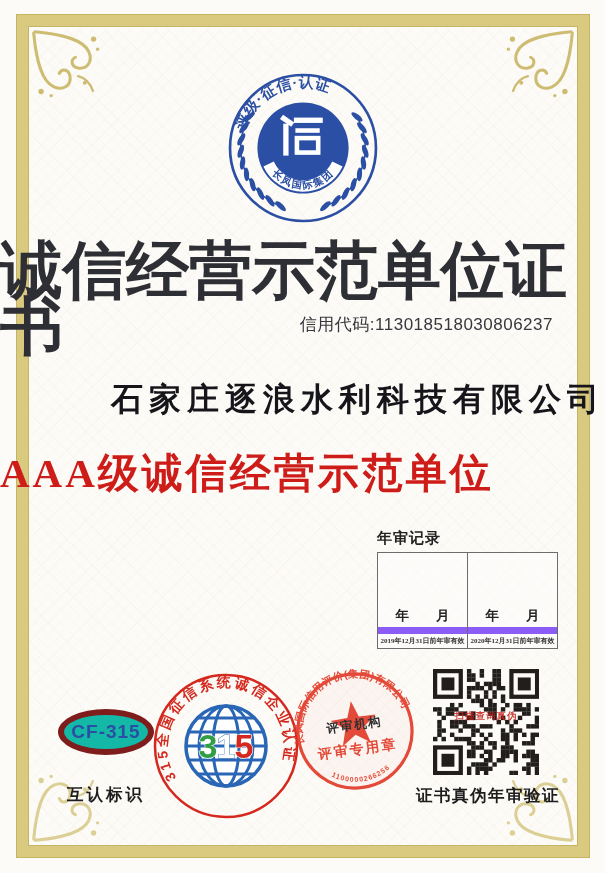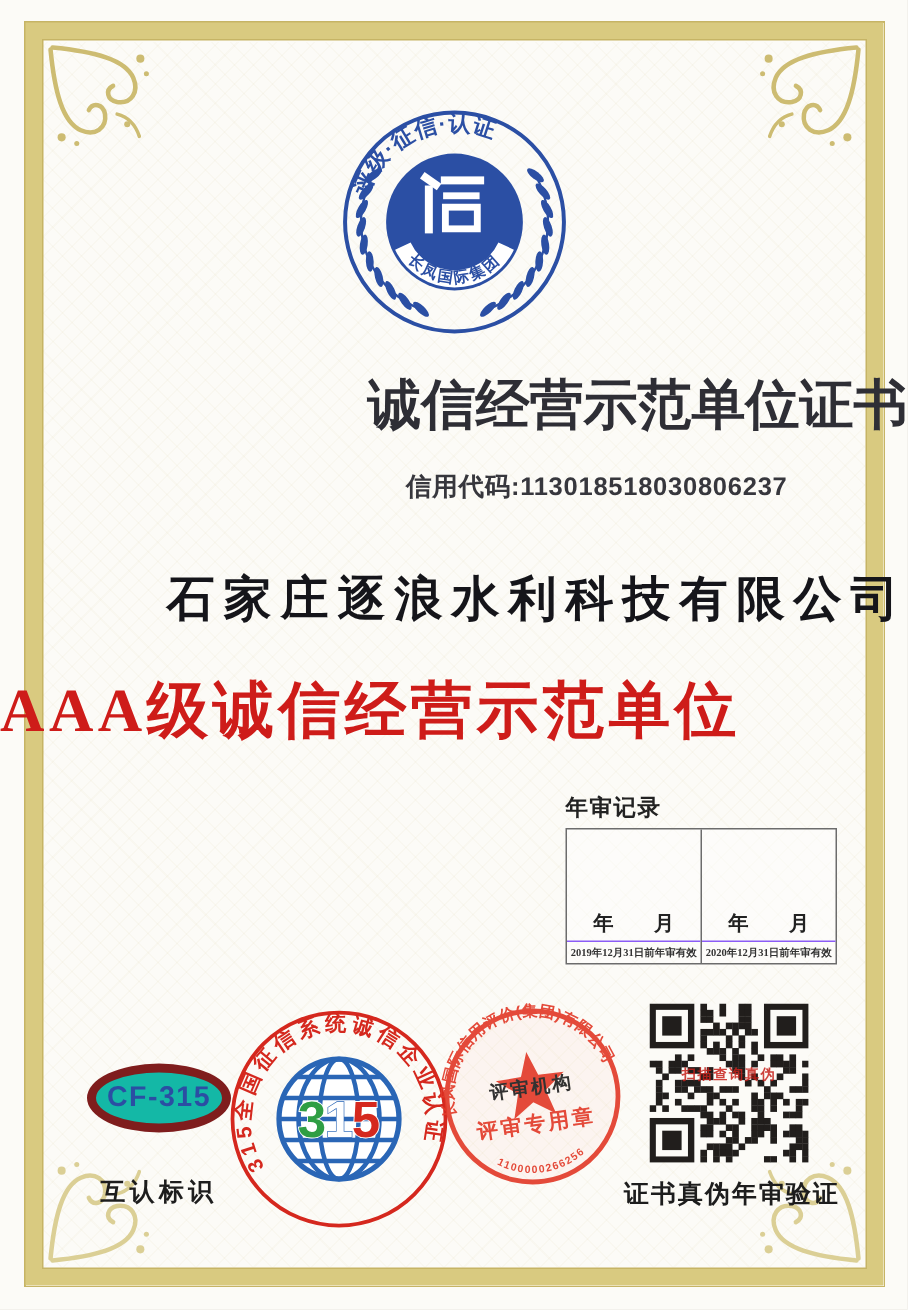--- a/index.html
+++ b/index.html
@@ -12,43 +12,43 @@
   .frame{position:absolute;left:17px;top:15px;right:16px;bottom:16px;
         border:11px solid #d9ca80;box-shadow:inset 0 0 0 1px #c6b465, 0 0 0 1px #c6b465;}
   .corner{position:absolute;width:74px;height:74px;color:#cdbc72;}
   .corner.tl{left:31px;top:29px;}
   .corner.tr{right:30px;top:29px;transform:scaleX(-1);}
   .corner.bl{left:31px;bottom:30px;transform:scaleY(-1);color:#dbcf95;}
   .corner.br{right:30px;bottom:30px;transform:scale(-1,-1);color:#dbcf95;}
 
   .emblem{position:absolute;left:227px;top:72px;width:152px;height:152px;}
 
-  .title{position:absolute;left:0;right:0;top:242px;text-align:right;
-        font-size:36px;line-height:56px;font-weight:900;color:#2e2e35;letter-spacing:0px;}
-  .credit{position:absolute;right:80px;top:313px;font-size:17px;font-weight:bold;
+  .title{position:absolute;left:0;right:0;top:242px;text-align:left;
+        font-size:63px;line-height:56px;font-weight:900;color:#2e2e35;letter-spacing:0px;}
+  .credit{position:absolute;right:52px;top:313px;font-size:17px;font-weight:normal;
         color:#37373d;letter-spacing:.5px;}
   .company{position:absolute;left:0;right:0;top:380px;text-align:right;font-size:32px;
         line-height:38px;font-weight:900;color:#15151a;letter-spacing:6px;}
   .rating{position:absolute;left:0;right:0;top:450px;text-align:left;
         font-family:"Liberation Serif","DejaVu Serif",serif;
         font-size:41px;line-height:46px;font-weight:bold;color:#ce1c19;letter-spacing:3px;}
 
   .details{position:absolute;left:67px;top:545px;
         font-family:"Liberation Serif","DejaVu Serif",serif;
         font-size:20px;font-weight:bold;color:#26262b;line-height:28.5px;letter-spacing:.5px;}
 
   .annual{position:absolute;left:377px;top:529px;width:181px;
         font-family:"Liberation Serif","DejaVu Serif",serif;color:#222;}
   .annual-title{font-size:15px;font-weight:bold;letter-spacing:1px;margin-bottom:4px;}
   .atable{border:1px solid #6c6c6c;display:flex;background:rgba(255,255,255,.4);}
   .acol{flex:1;display:flex;flex-direction:column;min-width:0;}
   .acol.first{border-right:1px solid #6c6c6c;}
   .acell{height:74px;display:flex;align-items:flex-end;justify-content:center;}
   .ym{display:flex;gap:27px;font-size:13.5px;font-weight:bold;padding-bottom:2px;}
-  .anote{border-top:1px solid #8b5cf6;font-size:7px;font-weight:bold;text-align:center;
+  .anote{border-top:7px solid #8b5cf6;font-size:7px;font-weight:bold;text-align:center;
         padding:2px 0;white-space:nowrap;overflow:hidden;color:#333;}
 
   .seal-cf{position:absolute;left:56px;top:709px;width:100px;text-align:center;}
   .cf-oval{width:96px;height:46px;margin:0 auto;border:6px solid #7f1d1d;border-radius:50%;
         box-sizing:border-box;display:flex;align-items:center;justify-content:center;
         background:#14b8a6;color:#2b4ea3;font-weight:900;font-size:19px;letter-spacing:1px;}
   .cf-caption{margin-top:29px;font-family:"Liberation Serif","DejaVu Serif",serif;
         font-size:16.5px;font-weight:bold;letter-spacing:3px;color:#1d1d1d;}
 
   .seal-globe{position:absolute;left:151px;top:671px;width:150px;height:150px;}

